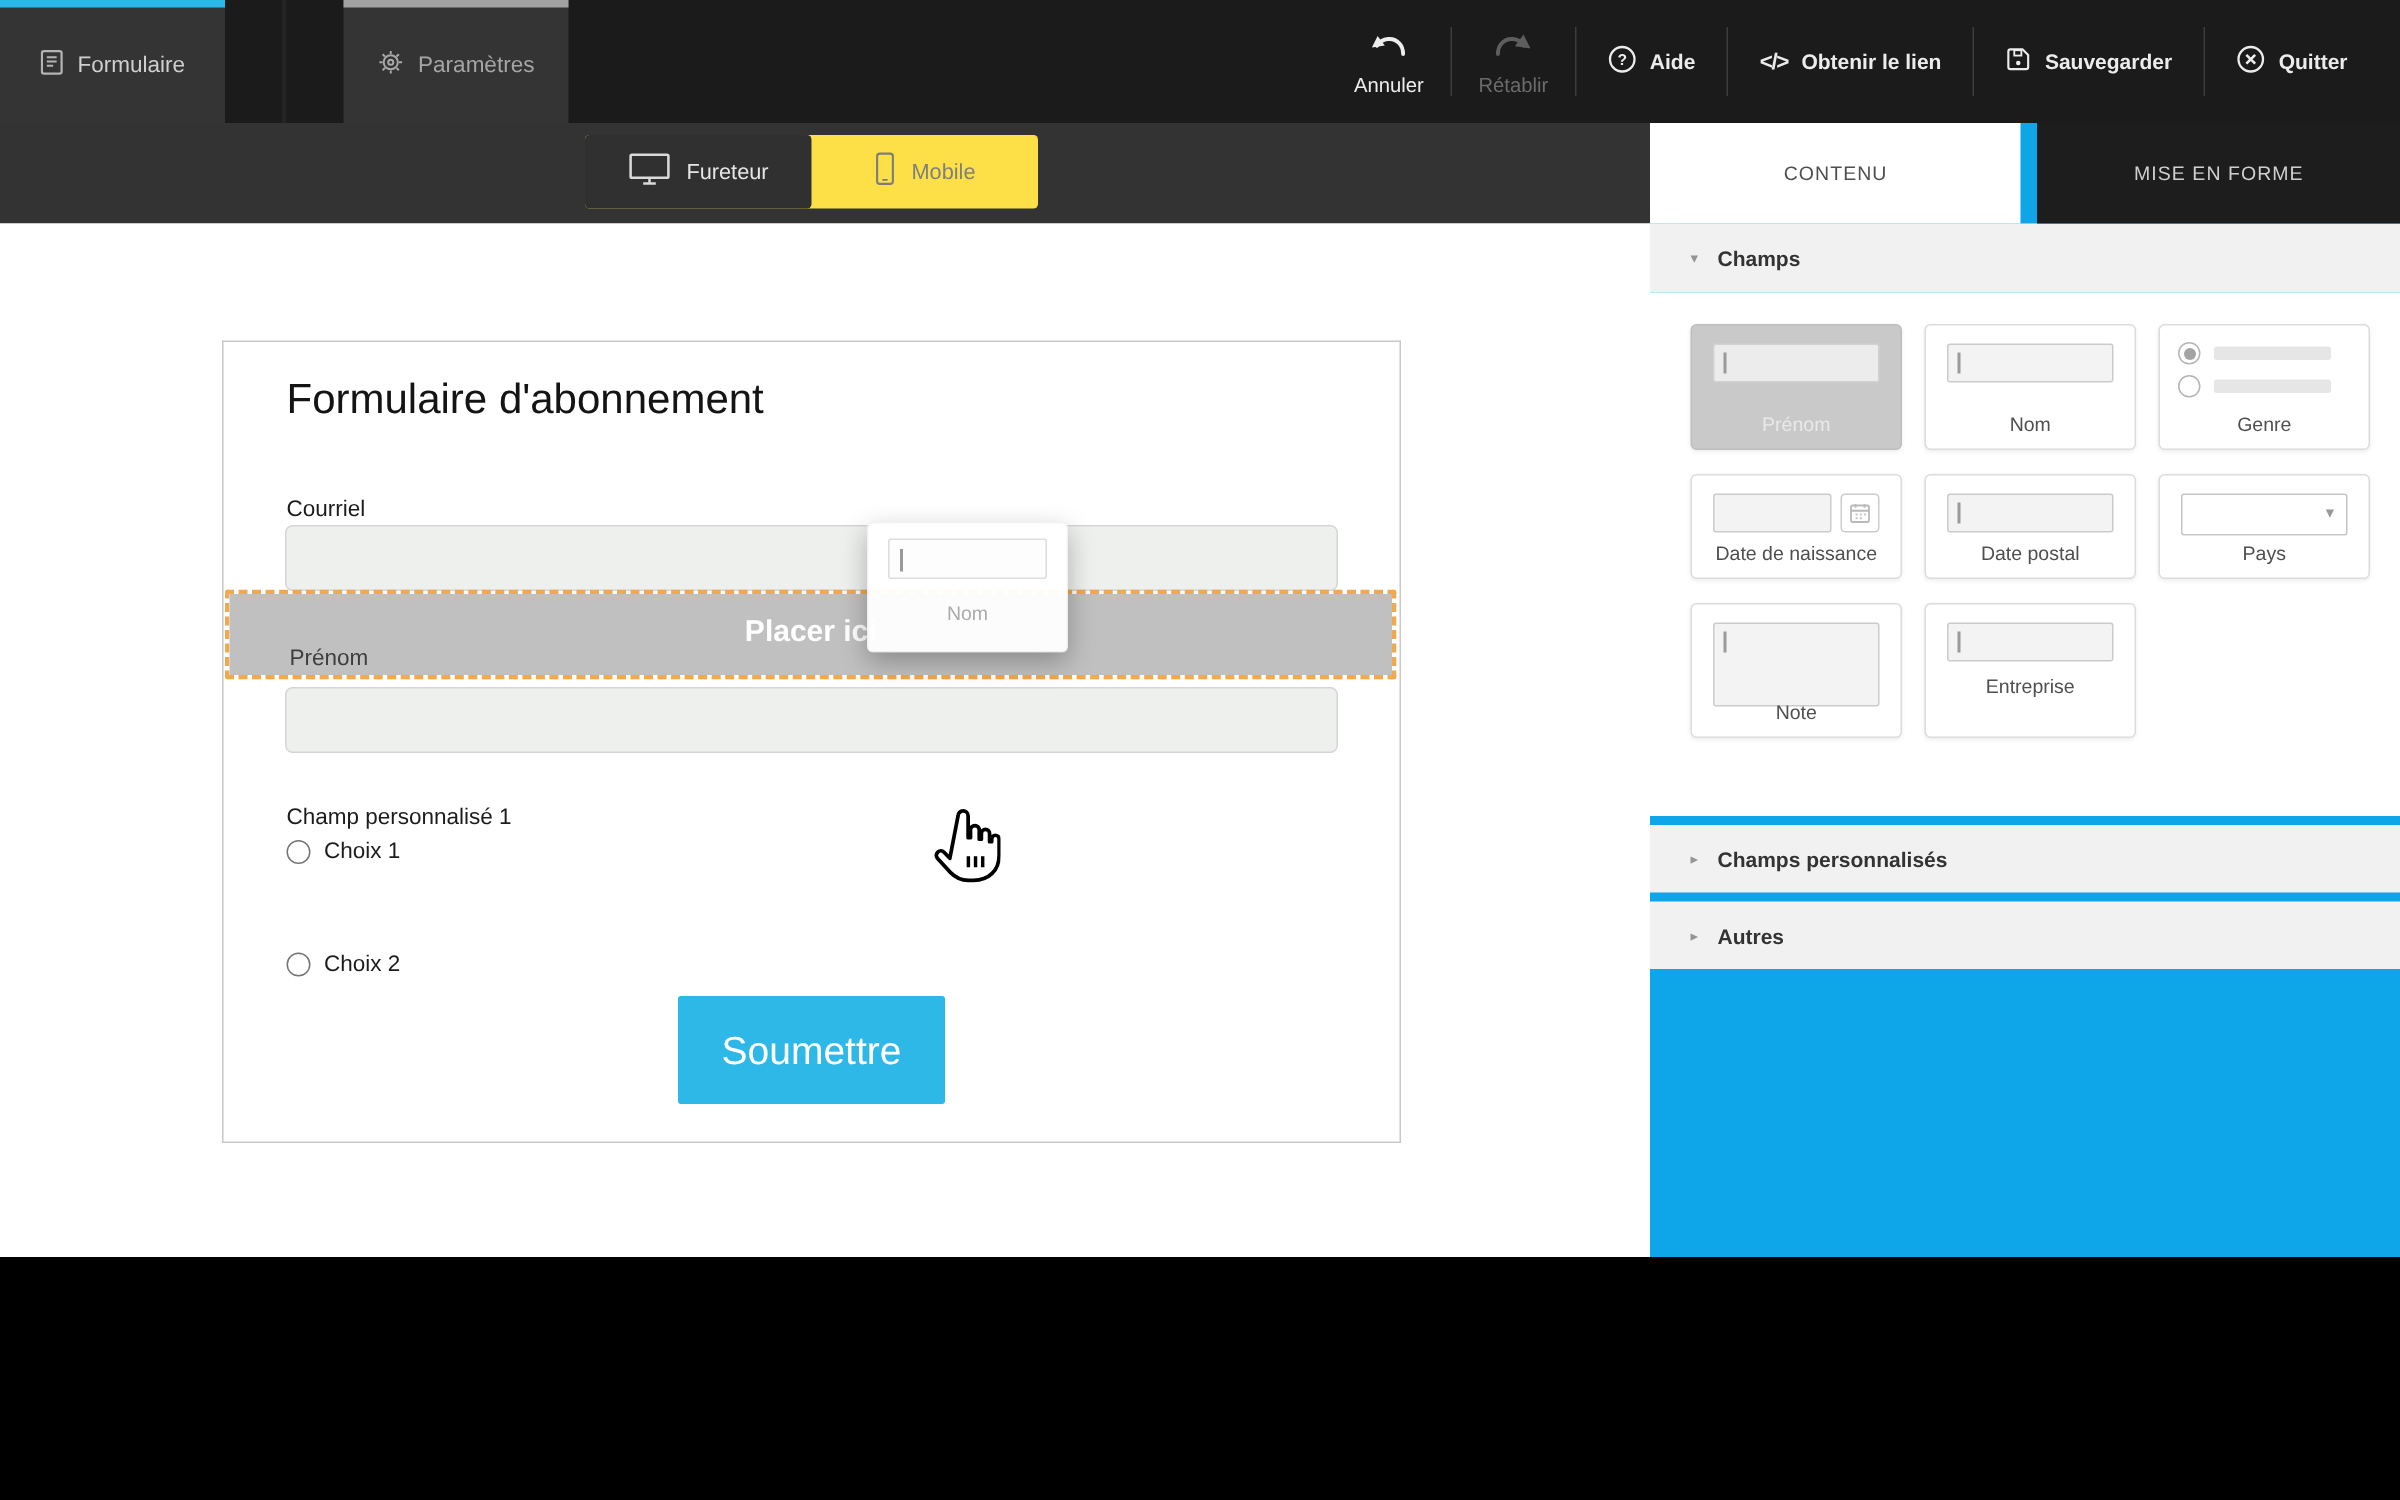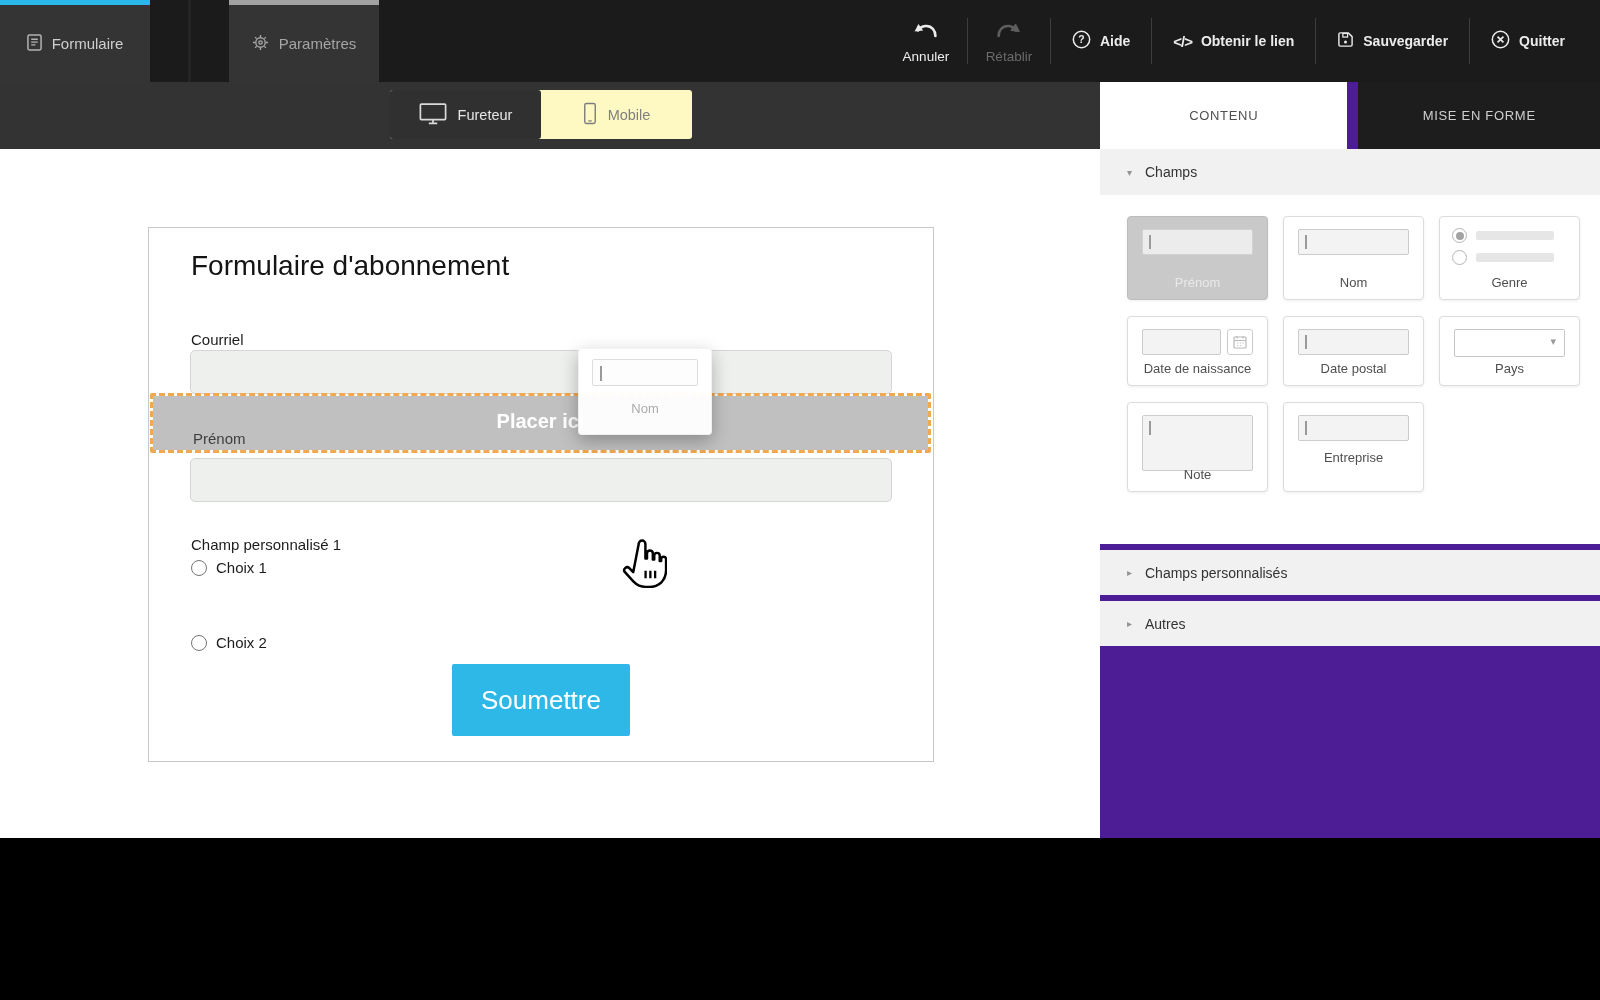--- a/index.html
+++ b/index.html
@@ -27,21 +27,21 @@
   .act-stacked.disabled svg .ah { fill:#5e5e5e; }
   .act-inline { display:flex; align-items:center; gap:9px; color:#ececec;
                 font-size:14px; font-weight:600; padding:0 21px; white-space:nowrap; }
   .code-glyph { font-weight:700; font-size:15px; letter-spacing:-1px; }
 
   
   .workspace { position:absolute; left:0; top:82px; width:1600px; height:756px; }
   .canvas { position:absolute; left:0; top:0; width:1100px; height:756px; background:#fff; }
   .canvas-top { position:absolute; left:0; top:0; width:1100px; height:67px; background:#333; }
   .device-toggle { position:absolute; left:390px; top:8px; width:302px; height:49px;
-                   background:#fef9c3; border-radius:3px; display:flex; }
+                   background:#fde047; border-radius:3px; display:flex; }
   .device { width:151px; display:flex; align-items:center; justify-content:center; gap:11px;
             color:#7f7f7f; font-size:14.5px; border-radius:3px; }
   .device.active { background:#303030; color:#e5e5e5; }
 
   .canvas-body { position:absolute; left:0; top:67px; width:1100px; height:689px;
                  background:#fff; }
 
   
   .form-card { position:absolute; left:148px; top:78px; width:786px; height:535px;
                background:#fff; border:1px solid #c8c8c8; }
@@ -76,30 +76,30 @@
                 background:rgba(255,255,255,.95); border:1px solid rgba(0,0,0,.05);
                 border-radius:4px; box-shadow:0 6px 18px rgba(0,0,0,.28); z-index:4; }
   .ghost-input { position:absolute; left:13px; top:10px; width:106px; height:27px;
                  background:#fdfdfd; border:1px solid #ddd; border-radius:2px; }
   .cursor-bar { position:absolute; left:7px; top:6px; width:2px; height:15px; background:#9a9a9a; }
   .ghost-label { position:absolute; left:0; right:0; top:52px; text-align:center;
                  font-size:13px; color:#ababab; }
   .hand-cursor { position:absolute; left:621px; top:390px; z-index:5; }
 
   
-  .panel { position:absolute; left:1100px; top:0; width:500px; height:756px; background:#4c1d95; }
+  .panel { position:absolute; left:1100px; top:0; width:500px; height:756px; background:#0ea5e9; }
   .panel-tabs { display:flex; height:67px; }
   .ptab { display:flex; align-items:center; justify-content:center; font-size:13px;
           letter-spacing:.7px; }
   .ptab.light { width:253px; background:#fff; color:#4f4f4f; }
   .ptab.dark { width:247px; background:#1d1d1d; color:#cfcfcf;margin-left:11px; }
   .section-header { height:46px; background:#f1f1f1; display:flex; align-items:center;
                     padding-left:27px; gap:8px; }
   .section-header .caret { color:#949494; font-size:10px; width:10px; }
-  .section-header .sec-label { font-size:14px; font-weight:400; color:#333; }
+  .section-header .sec-label { font-size:14px; font-weight:700; color:#333; }
   .section-header.sub { margin-top:6px; height:45px; }
 
   .fields-wrap { height:349px; background:#fff; padding:21px 0 0 27px; }
   .fields-grid { display:grid; grid-template-columns:repeat(3,141px); column-gap:15px;
                  row-gap:16px; }
   .fcard { position:relative; background:#fff; border:1px solid #dcdcdc; border-radius:4px;
            box-shadow:0 1px 3px rgba(0,0,0,.07); }
   .fcard.h1 { height:84px; } .fcard.h2 { height:70px; } .fcard.h3 { height:90px; }
   .fcard-label { position:absolute; left:0; right:0; bottom:9px; text-align:center;
                  font-size:13px; color:#4f4f4f; }

